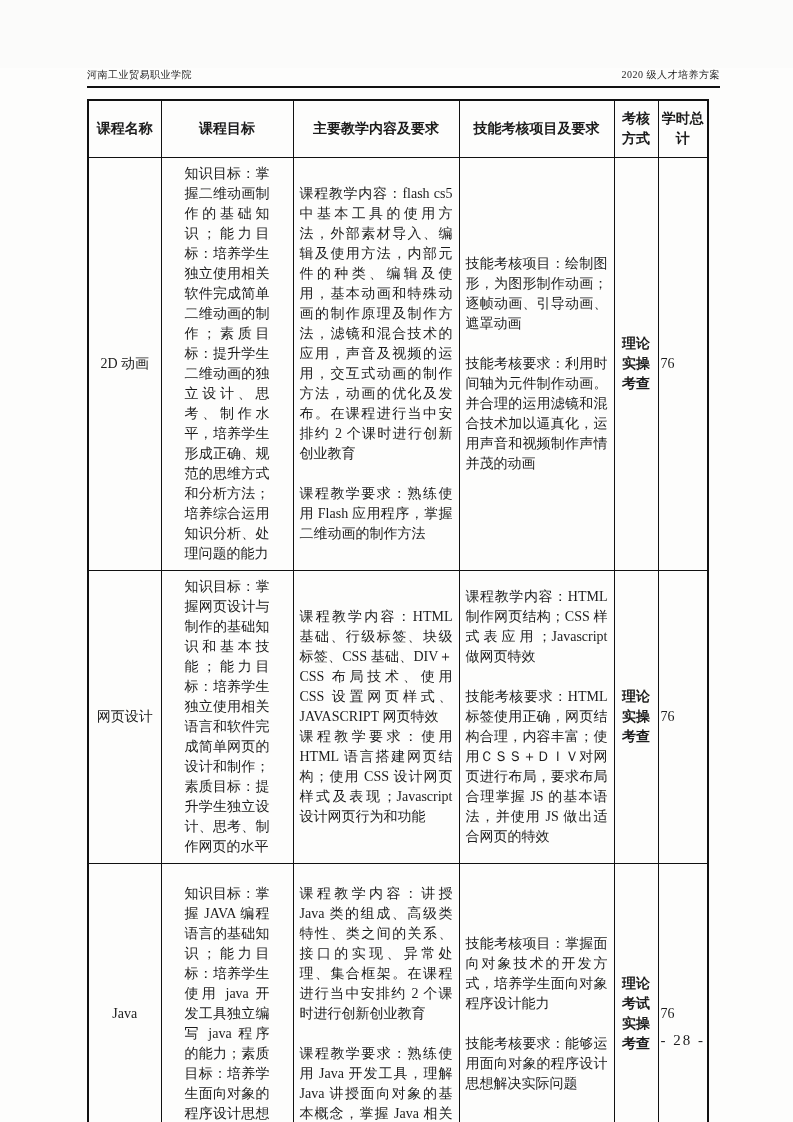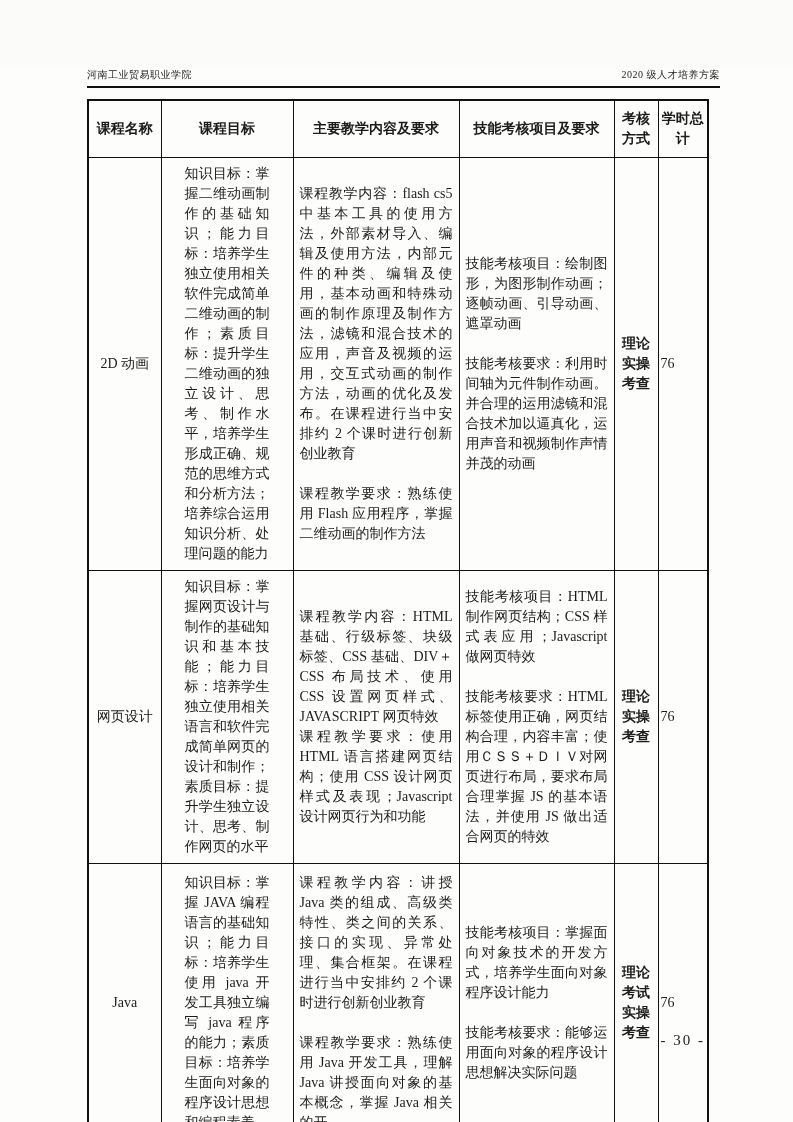--- a/index.html
+++ b/index.html
@@ -37,21 +37,21 @@
   }
   th.col-head {
     font-weight: bold;
     text-align: center;
     height: 57px;
     font-size: 14.5px;
     padding: 2px;
   }
   td.cell-name   { text-align: center; padding: 6px; }
   td.cell-obj    { vertical-align: middle; padding: 6px 23px; text-align: justify; }
-  td.cell-content{ vertical-align: top;    padding: 9px 6px; text-align: justify; }
+  td.cell-content{ vertical-align: top;    padding: 20px 6px; text-align: justify; }
   td.cell-assess { vertical-align: middle; padding: 1px 6px; text-align: justify; }
   td.cell-method { text-align: center; padding: 2px 1px; }
   td.cell-hours  { padding: 2px; }
   td p { text-align: justify; }
   td p.gap { margin-top: 20px; }
   .method-line { text-align: center; font-weight: bold; }
 
   tr.row-1 > td { height: 357px; }
   tr.row-2 > td { height: 240px; }
   tr.row-3 > td { height: 248px; }
@@ -114,21 +114,21 @@
       </tr>
 
       <tr class="row-2">
         <td class="cell-name">网页设计</td>
         <td class="cell-obj">知识目标：掌握网页设计与制作的基础知识和基本技能；能力目标：培养学生独立使用相关语言和软件完成简单网页的设计和制作；素质目标：提升学生独立设计、思考、制作网页的水平</td>
         <td class="cell-content">
           <p>课程教学内容：HTML 基础、行级标签、块级标签、CSS 基础、DIV＋CSS 布局技术、使用 CSS 设置网页样式、JAVASCRIPT 网页特效</p>
           <p>课程教学要求：使用 HTML 语言搭建网页结构；使用 CSS 设计网页样式及表现；Javascript 设计网页行为和功能</p>
         </td>
         <td class="cell-assess">
-          <p>技能考核项目：HTML 制作网页结构；CSS 样式表应用；Javascript 做网页特效</p>
+          <p>课程教学内容：HTML 制作网页结构；CSS 样式表应用；Javascript 做网页特效</p>
           <p class="gap">技能考核要求：HTML 标签使用正确，网页结构合理，内容丰富；使用ＣＳＳ＋ＤＩＶ对网页进行布局，要求布局合理掌握 JS 的基本语法，并使用 JS 做出适合网页的特效</p>
         </td>
         <td class="cell-method">
           <div class="method-line">理论</div>
           <div class="method-line">实操</div>
           <div class="method-line">考查</div>
         </td>
         <td class="cell-hours">76</td>
       </tr>
 
@@ -147,14 +147,14 @@
           <div class="method-line">理论</div>
           <div class="method-line">考试</div>
           <div class="method-line">实操</div>
           <div class="method-line">考查</div>
         </td>
         <td class="cell-hours">76</td>
       </tr>
     </tbody>
   </table>
 
-  <div class="page-number">- 30 -</div>
+  <div class="page-number">- 28 -</div>
 </div>
 
 </body></html>

